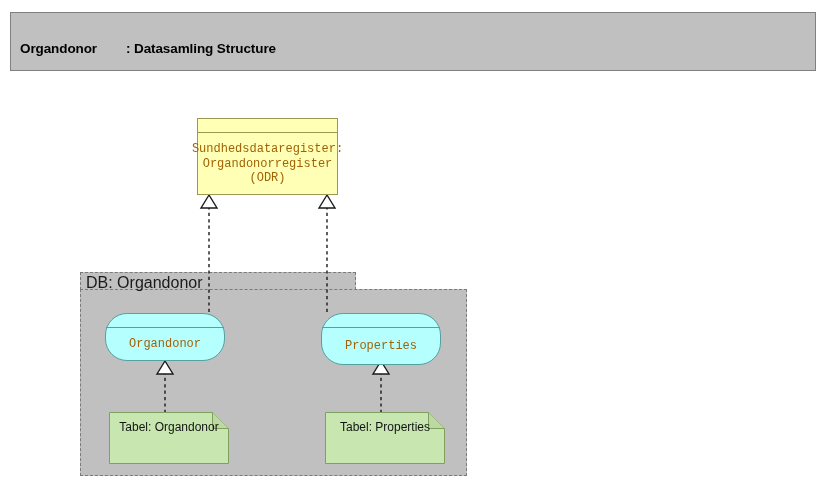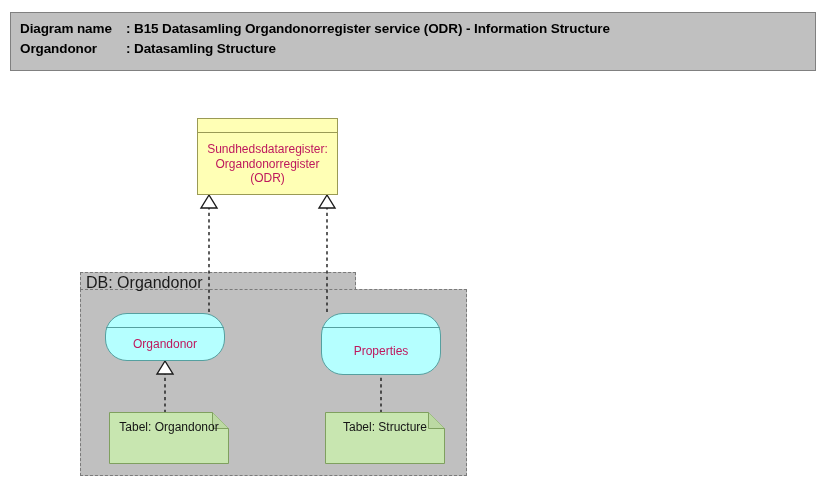--- a/index.html
+++ b/index.html
@@ -114,23 +114,24 @@
     left: 0;
     right: 0;
     top: 15px;
     bottom: 0;
     display: flex;
     align-items: center;
     justify-content: center;
     text-align: center;
     font-size: 12px;
     line-height: 14.5px;
-    color: #be185d;
+    color: #a16207;
     padding: 0 4px;
     box-sizing: border-box;
+    font-family: Liberation Mono, monospace;
   }
 
   
   .node-yellow {
     background: #ffffb5;
     border-color: #9a9a55;
   }
   .node-yellow .strip { border-bottom-color: #9a9a55; }
 
   
@@ -163,23 +164,20 @@
     justify-content: center;
     font-size: 12px;
     color: #141414;
     white-space: nowrap;
   }
 </style>
 </head>
 <body>
 
 <div class="title-bar">
-  <div class="title-row r1">
-    <span class="title-label">Diagram name</span><span class="title-sep">:</span><span>B15 Datasamling Organdonorregister service (ODR) - Information Structure</span>
-  </div>
   <div class="title-row r2">
     <span class="title-label">Organdonor</span><span class="title-sep">:</span><span>Datasamling Structure</span>
   </div>
 </div>
 
 <div class="canvas">
 
   <div class="package-tab"></div>
   <div class="package-body"></div>
   <div class="package-tab-label">DB: Organdonor</div>
@@ -216,34 +214,34 @@
         <span>(ODR)</span>
       </span>
     </div>
   </div>
 
   <div class="node node-cyan" style="left:105px; top:313px; width:120px; height:48px;">
     <div class="strip"></div>
     <div class="label">Organdonor</div>
   </div>
 
-  <div class="node node-cyan" style="left:321px; top:313px; width:120px; height:62px;">
+  <div class="node node-cyan" style="left:321px; top:313px; width:120px; height:52px;">
     <div class="strip"></div>
     <div class="label">Properties</div>
   </div>
 
   <div class="artifact" style="left:109px; top:412px;">
     <svg width="120" height="52" viewBox="0 0 120 52">
       <path d="M0.5,0.5 H103.5 L119.5,16.5 V51.5 H0.5 Z" fill="#c8e6b0" stroke="#7fa05f" stroke-width="1"></path>
       <path d="M103.5,0.5 V16.5 H119.5" fill="#bcd9a3" stroke="#7fa05f" stroke-width="1"></path>
     </svg>
     <div class="label">Tabel: Organdonor</div>
   </div>
 
   <div class="artifact" style="left:325px; top:412px;">
     <svg width="120" height="52" viewBox="0 0 120 52">
       <path d="M0.5,0.5 H103.5 L119.5,16.5 V51.5 H0.5 Z" fill="#c8e6b0" stroke="#7fa05f" stroke-width="1"></path>
       <path d="M103.5,0.5 V16.5 H119.5" fill="#bcd9a3" stroke="#7fa05f" stroke-width="1"></path>
     </svg>
-    <div class="label">Tabel: Structure</div>
+    <div class="label">Tabel: Properties</div>
   </div>
 
 </div>
 
 </body></html>

